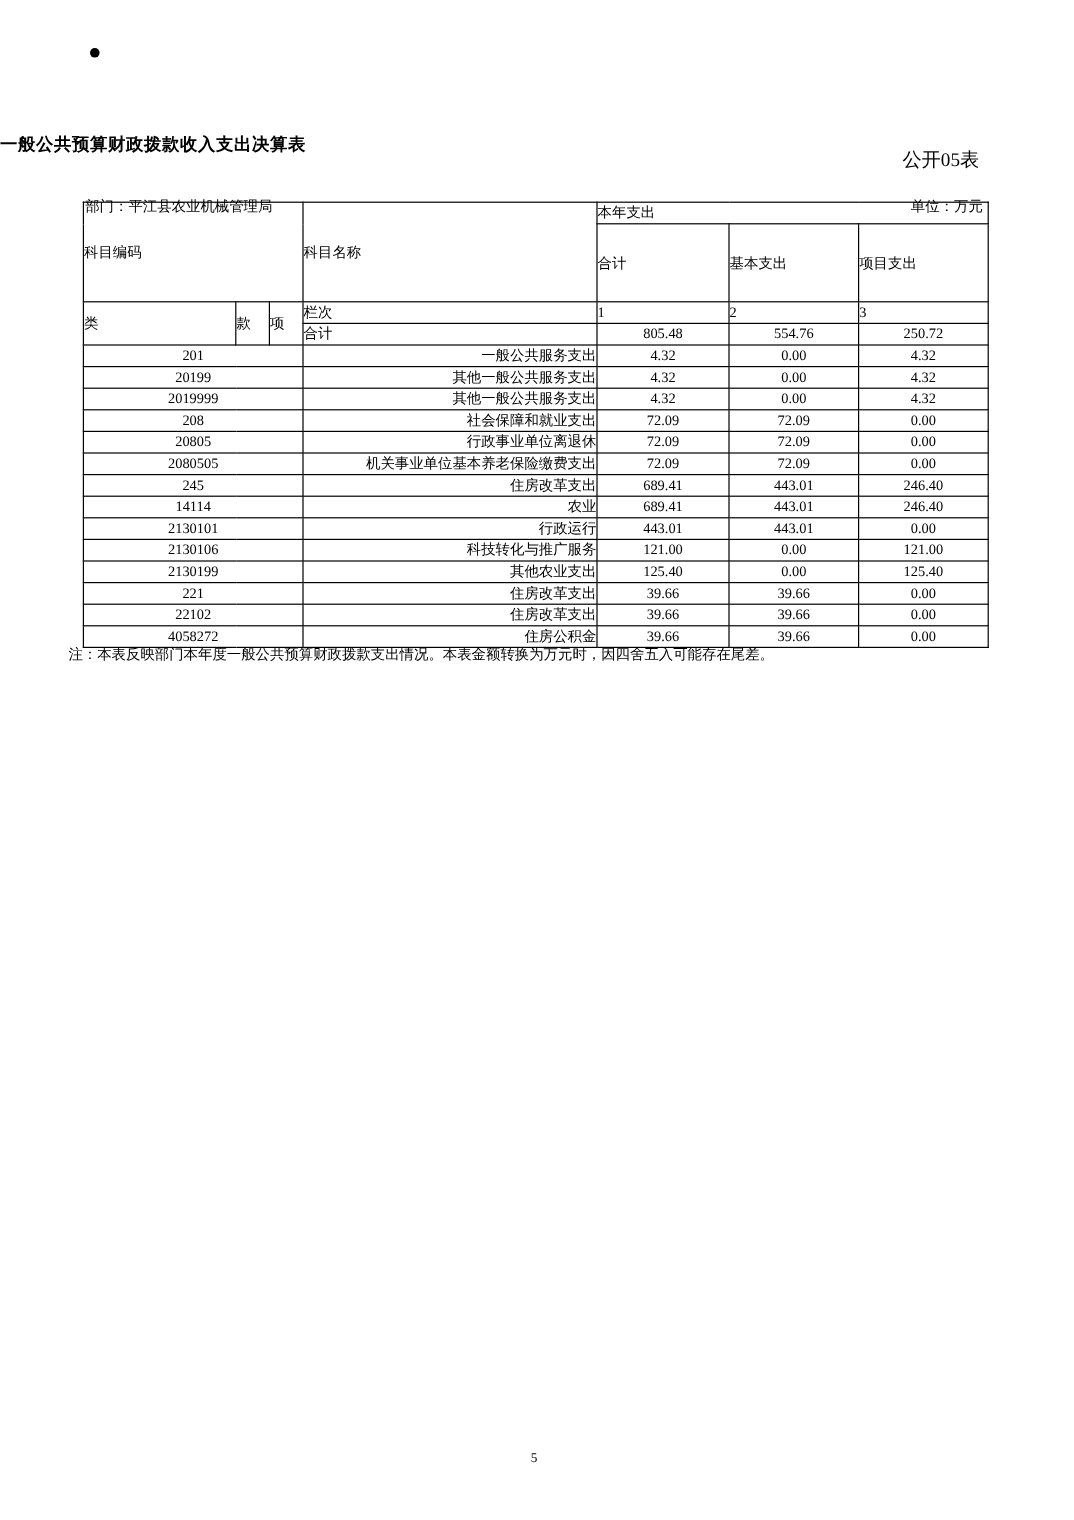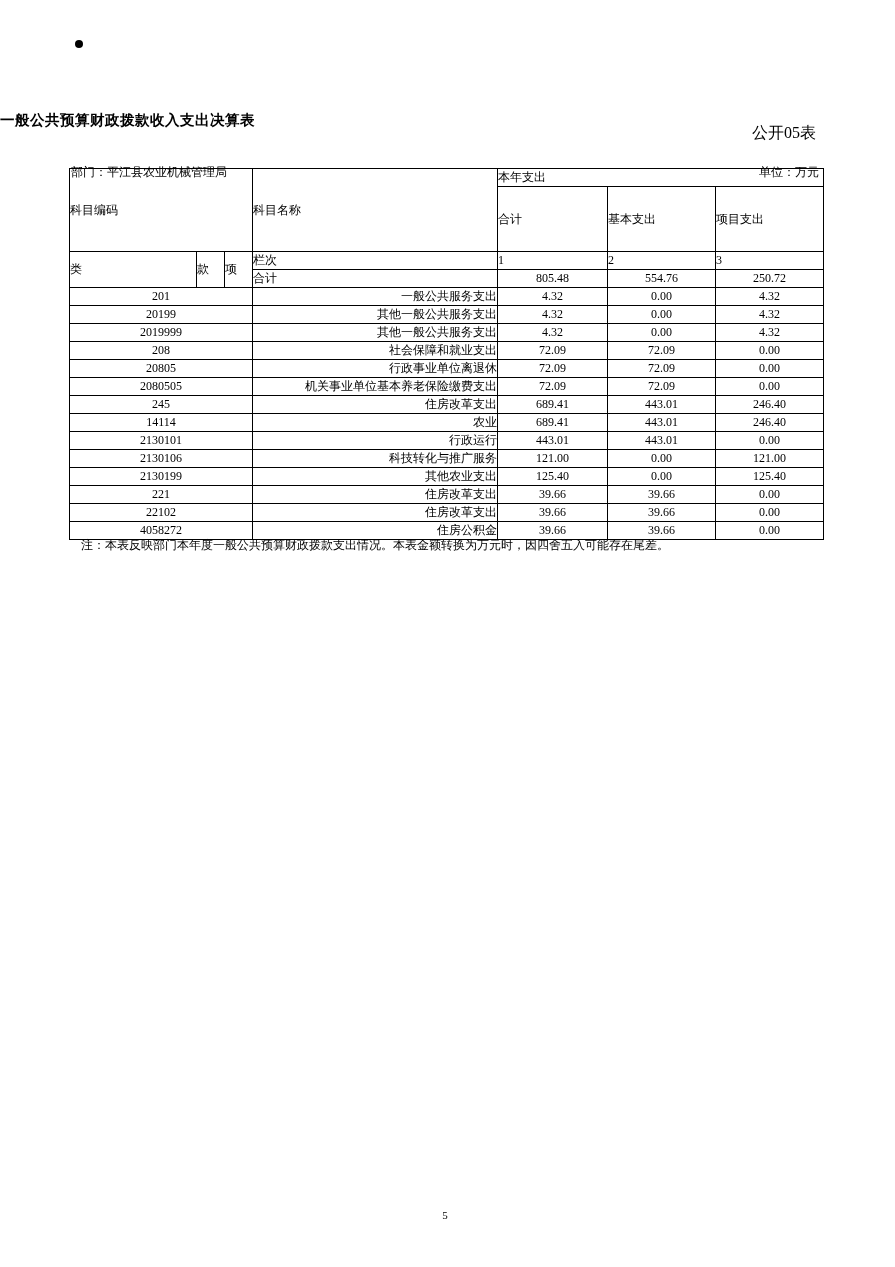--- a/index.html
+++ b/index.html
@@ -73,21 +73,21 @@
   tbody tr td    { height: 16px; }
   .center { text-align: left; }
   .num    { text-align: center; padding-right: 5px; margin-top: 28px; }
   .code   { text-align: center;  padding-left: 4px; }
   .name   { text-align: right;  padding-left: 4px; }
   .name.indent { padding-left: 17px; }
   .bold   { font-weight: bold; }
   .note-line {
     position: absolute;
     top: 537px;
-    left: 81px;
+    left: 57px;
     font-size: 12px;
   }
   .page-number {
     position: absolute;
     top: 1209px;
     left: 0;
     width: 890px;
     text-align: center;
     font-size: 11px;
   }

